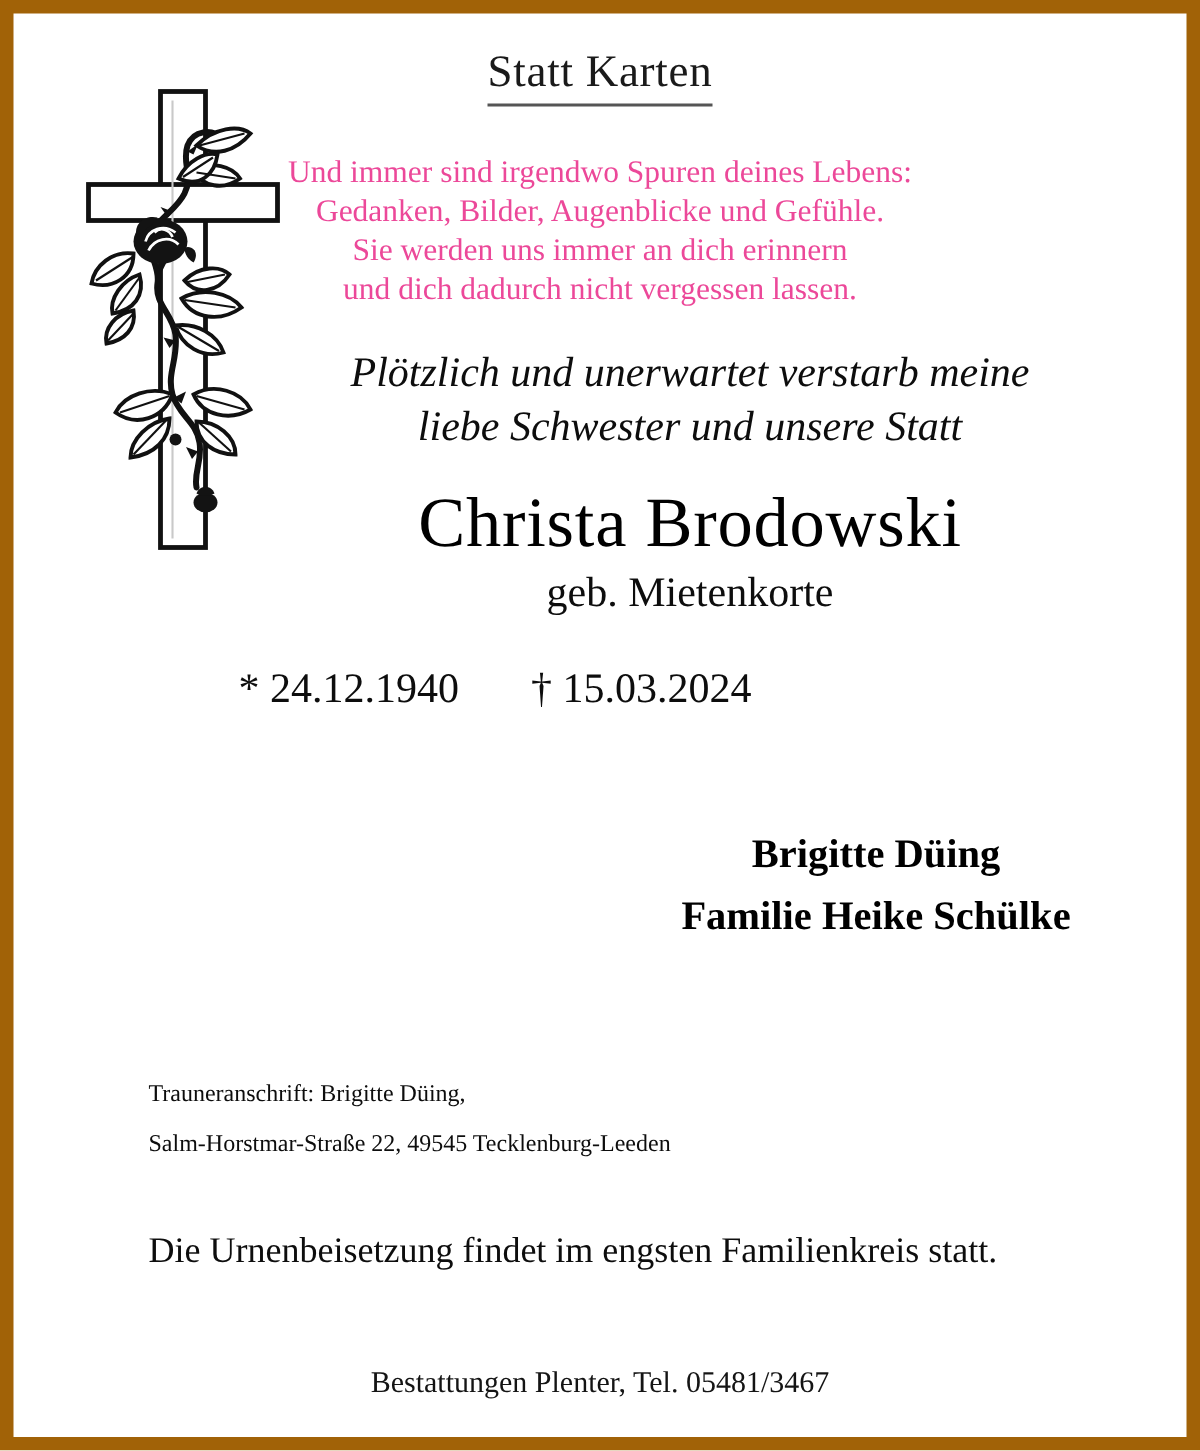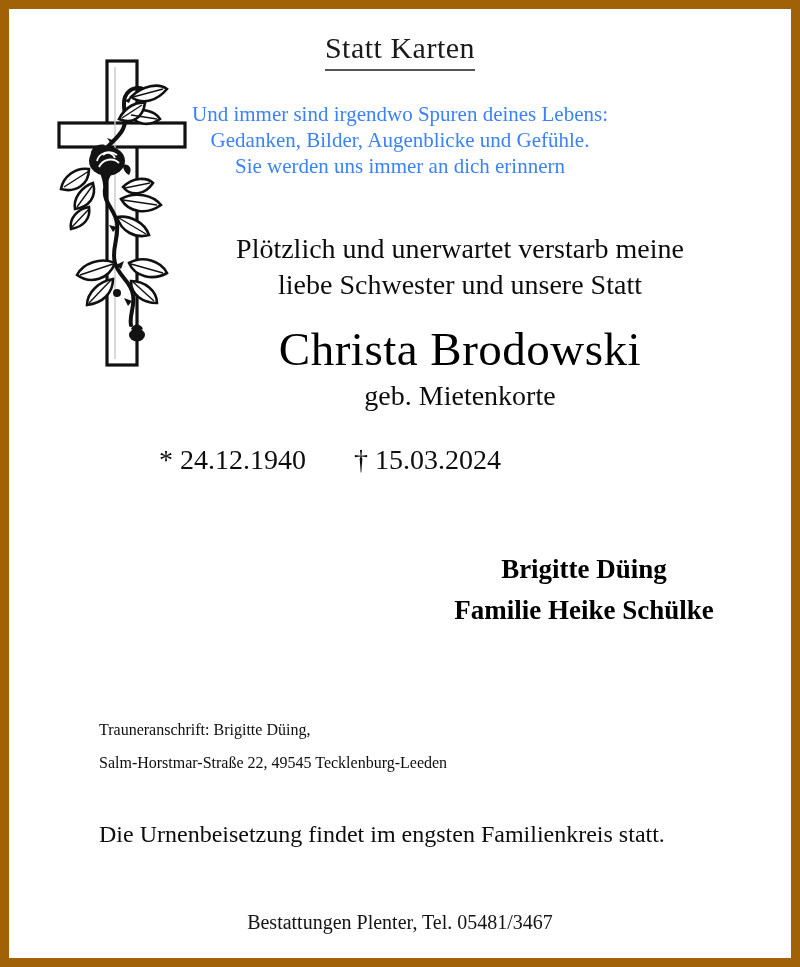--- a/index.html
+++ b/index.html
@@ -43,34 +43,35 @@
 
   
   .poem {
     position: absolute;
     left: 0;
     right: 0;
     top: 92px;
     text-align: center;
     font-size: 21px;
     line-height: 26px;
-    color: #3b82f6;
+    color: #ec4899;
   }
   .poem .poem-line { display: block; white-space: nowrap; }
 
   
   .announce {
     position: absolute;
     left: 150px;
     right: 30px;
     top: 222px;
     text-align: center;
     font-size: 28px;
     line-height: 36px;
     color: #0d0d0d;
+    font-style: italic;
   }
   .announce .announce-line { display: block; white-space: nowrap; }
 
   
   .name-block {
     position: absolute;
     left: 150px;
     right: 30px;
     top: 313px;
     text-align: center;
@@ -267,20 +268,21 @@
   </div>
 
   <div class="heading-wrap">
     <span class="heading">Statt Karten</span>
   </div>
 
   <div class="poem">
     <span class="poem-line">Und immer sind irgendwo Spuren deines Lebens:</span>
     <span class="poem-line">Gedanken, Bilder, Augenblicke und Gefühle.</span>
     <span class="poem-line">Sie werden uns immer an dich erinnern</span>
+    <span class="poem-line">und dich dadurch nicht vergessen lassen.</span>
   </div>
 
   <div class="announce">
     <span class="announce-line">Plötzlich und unerwartet verstarb meine</span>
     <span class="announce-line">liebe Schwester und unsere Statt</span>
   </div>
 
   <div class="name-block">
     <span class="deceased-name">Christa Brodowski</span>
     <span class="maiden-name">geb. Mietenkorte</span>

